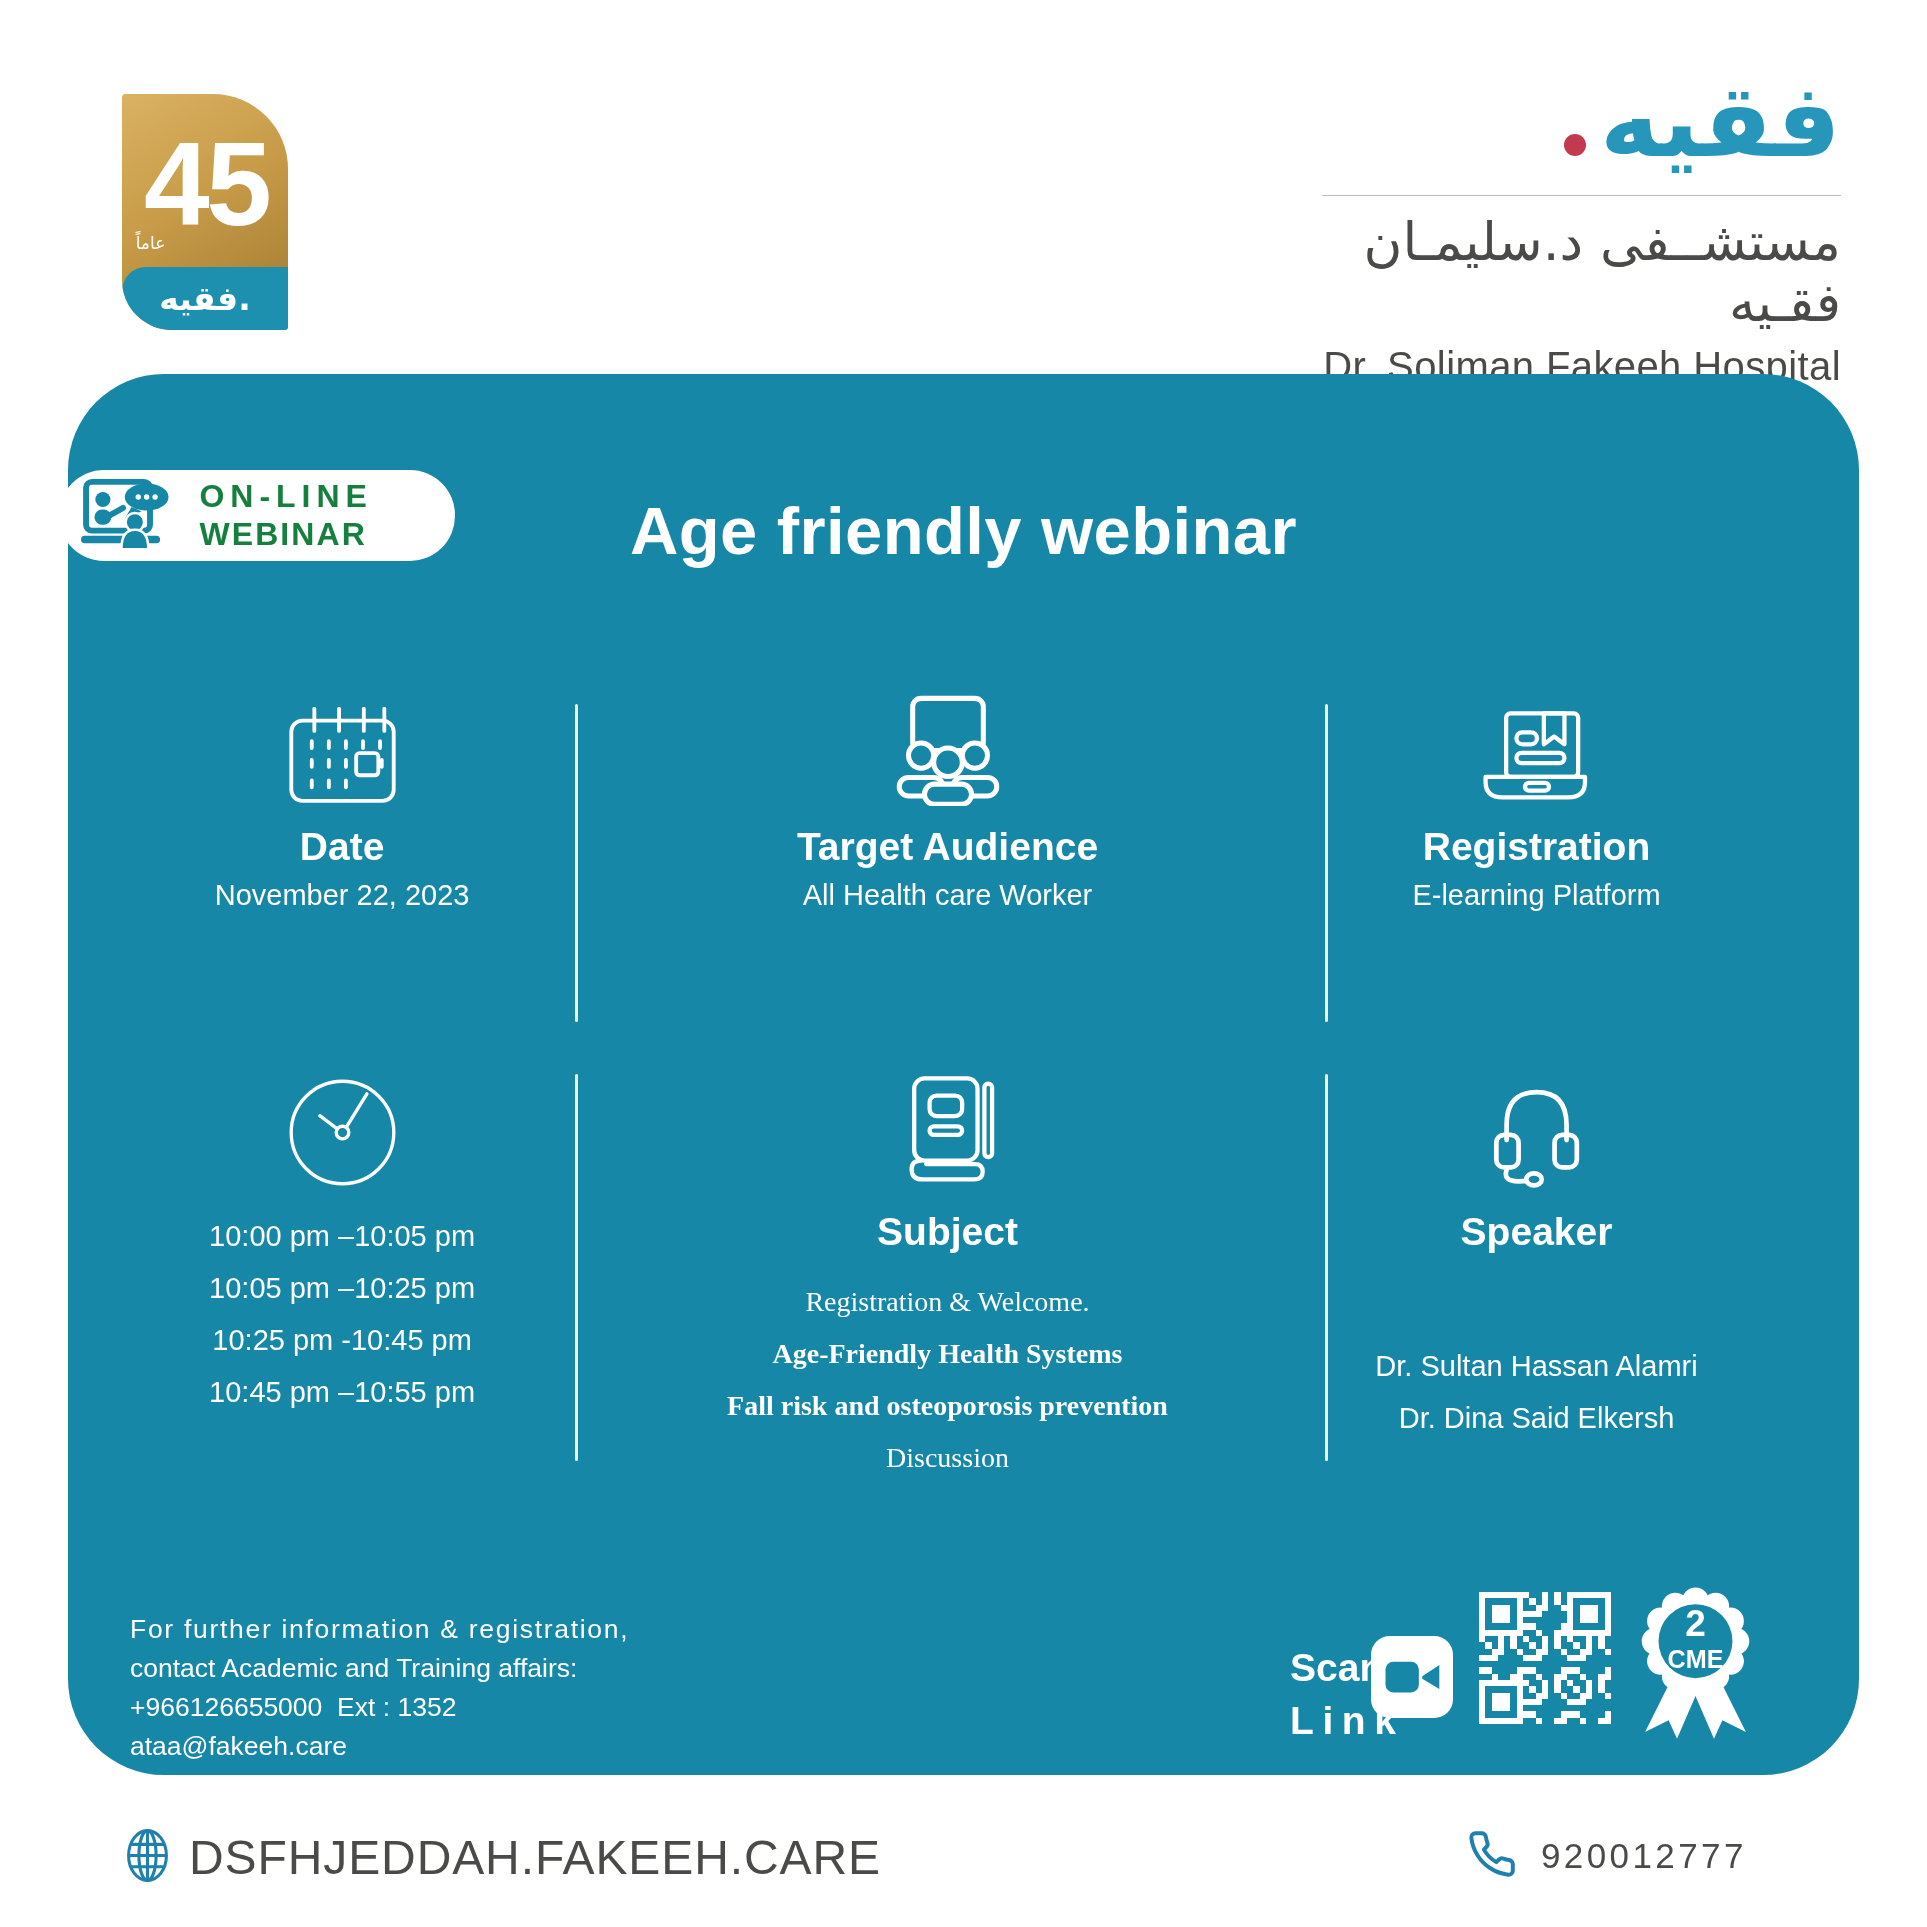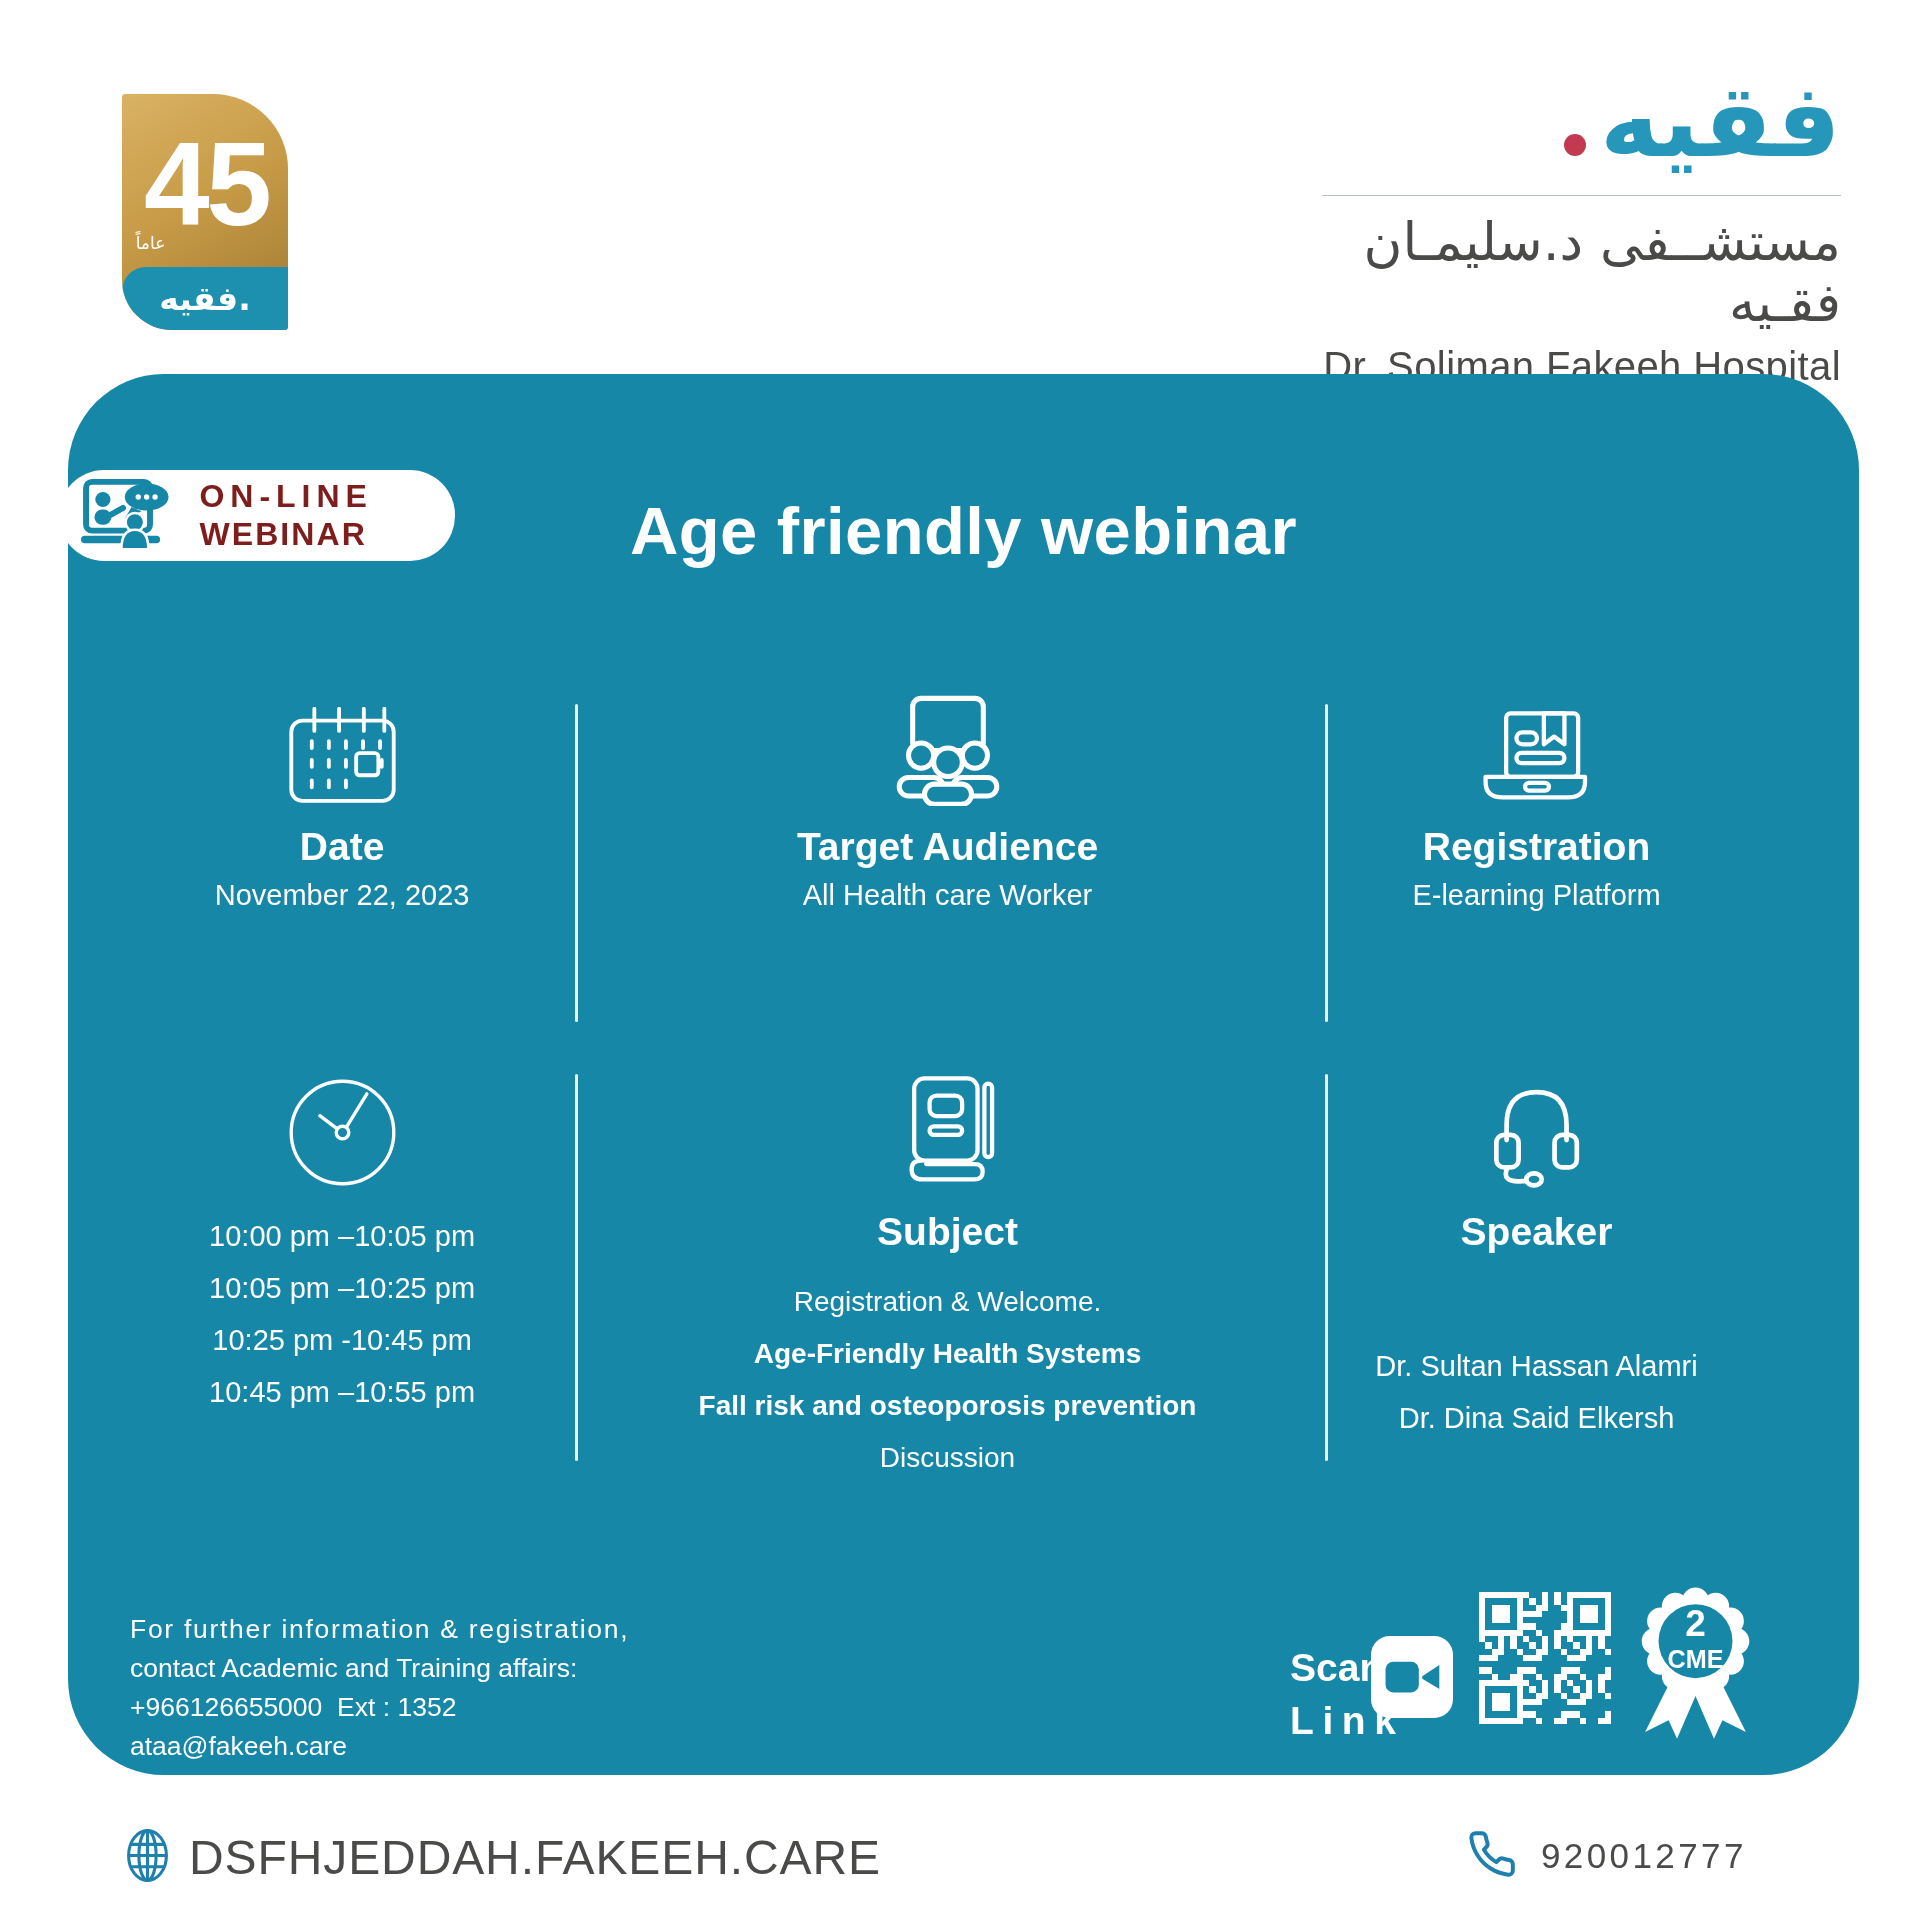--- a/index.html
+++ b/index.html
@@ -29,21 +29,21 @@
   .logo .city{direction:rtl;font-size:29px;color:#2697bb;margin-top:13.7px;}
 
   
   .card{position:absolute;left:68px;top:374px;width:1791px;height:1401px;
     background:#1787a8;border-radius:96px;color:#fff;}
 
   .pill{position:absolute;left:-8.6px;top:96px;width:396px;height:91px;background:#fff;
     border-radius:45px;display:flex;align-items:center;gap:17px;
     padding-left:22px;box-sizing:border-box;}
   .pill .pic{flex:0 0 auto;display:flex;}
-  .pill .t{color:#7f1d1d;font-weight:700;font-size:32px;line-height:1.17;}
+  .pill .t{color:#15803d;font-weight:700;font-size:32px;line-height:1.17;}
   .pill .t .l1{letter-spacing:6px;}
   .pill .t .l2{letter-spacing:2.1px;}
 
   .card-title{position:absolute;top:118px;left:0;right:0;text-align:center;
     font-size:67px;font-weight:700;letter-spacing:0.4px;}
 
   .vdiv{position:absolute;width:2.6px;background:rgba(255,255,255,0.92);border-radius:1.7px;}
   #d1{left:507px;top:330px;height:318px;}
   #d2{left:1257px;top:330px;height:318px;}
   #d3{left:507px;top:700px;height:387px;}
@@ -201,21 +201,21 @@
       <div class="icon-wrap">
         <svg width="116" height="113" viewBox="0 0 135 132" fill="none" stroke="#fff" stroke-width="5" stroke-linejoin="round" stroke-linecap="round">
           <rect x="28" y="4" width="74" height="96" rx="12"></rect>
           <rect x="110" y="10" width="9" height="86" rx="4.5"></rect>
           <rect x="46" y="24" width="38" height="24" rx="8"></rect>
           <rect x="46" y="60" width="38" height="10" rx="5"></rect>
           <path d="M36,100 Q25,100 25,110 Q25,122 38,122 H98 Q108,122 108,113 Q108,104 99,104 H42"></path>
         </svg>
       </div>
       <h3>Subject</h3>
-      <div class="lines" style="font-size:28px;">
+      <div class="lines" style="font-size:28px;font-family:Liberation Serif, serif;">
         <div>Registration &amp; Welcome.</div>
         <div class="sem">Age-Friendly Health Systems</div>
         <div class="sem">Fall risk and osteoporosis prevention</div>
         <div>Discussion</div>
       </div>
     </div>
 
     <div class="cell row2" id="cell-speaker">
       <div class="icon-wrap">
         <svg width="116" height="113" viewBox="0 0 135 132" fill="none" stroke="#fff" stroke-width="5.5" stroke-linejoin="round" stroke-linecap="round">

